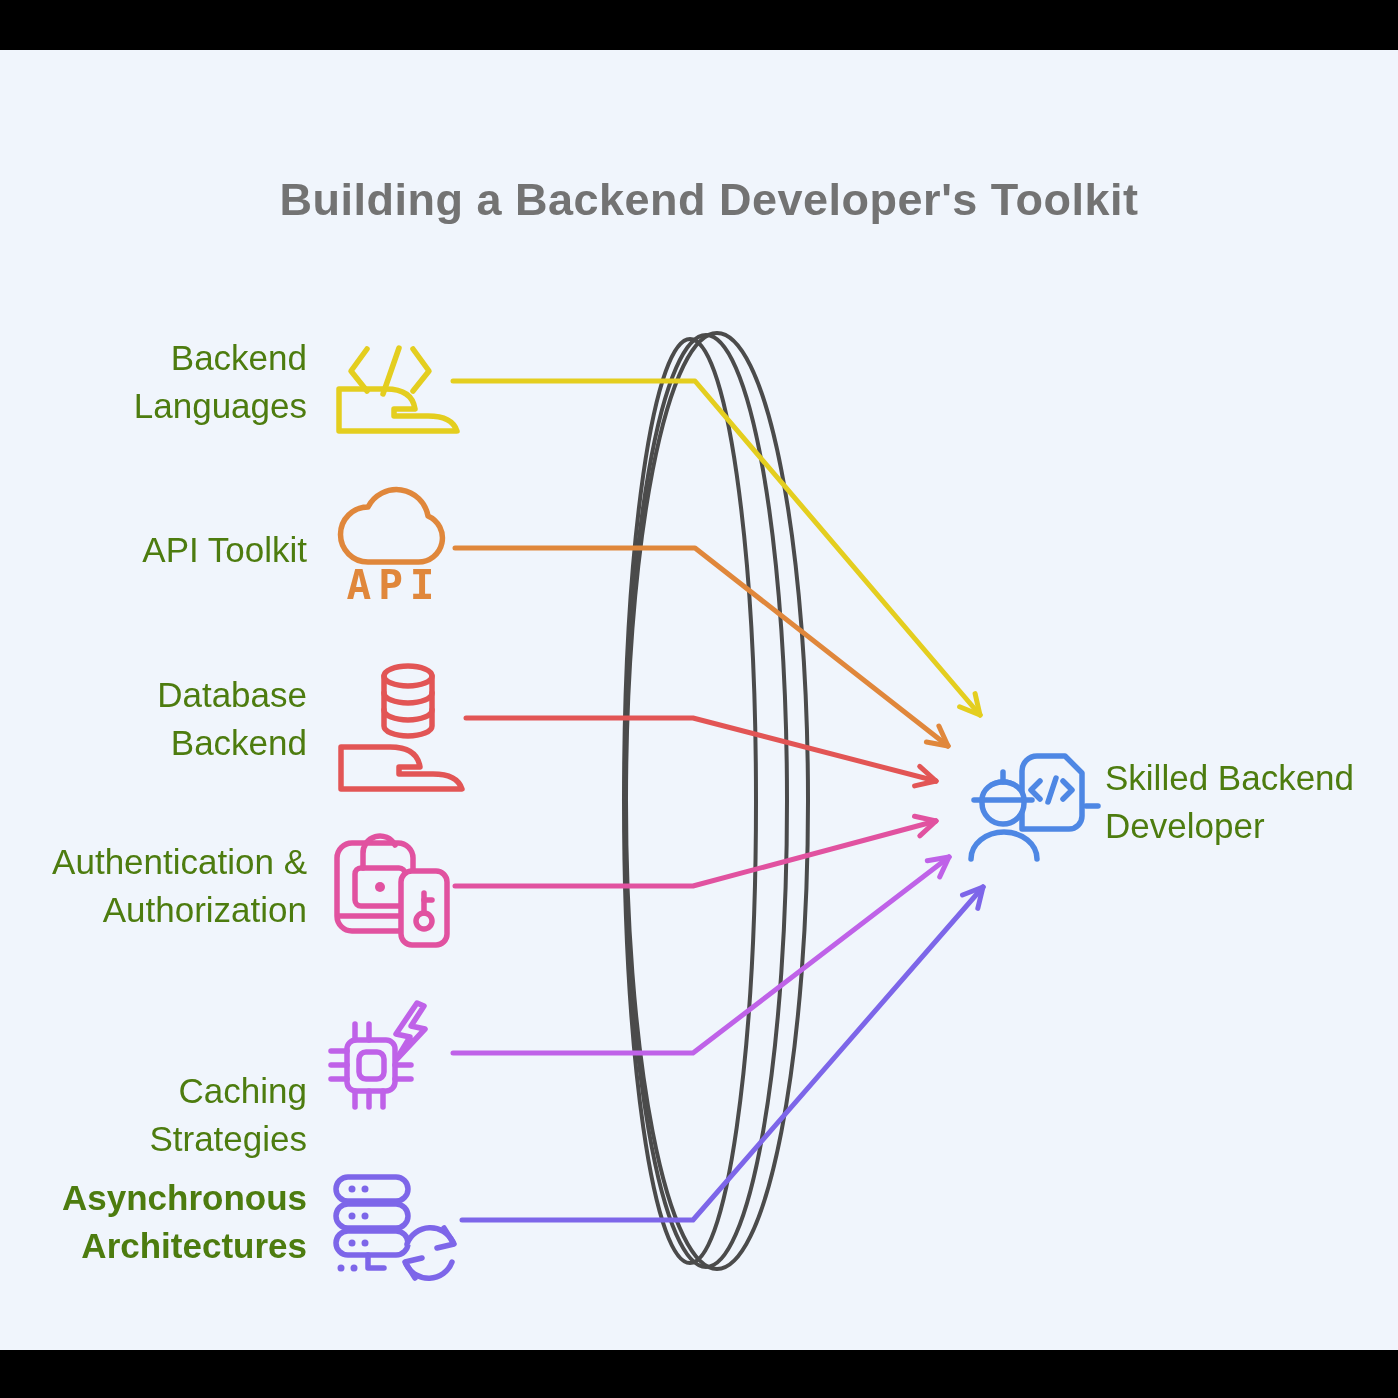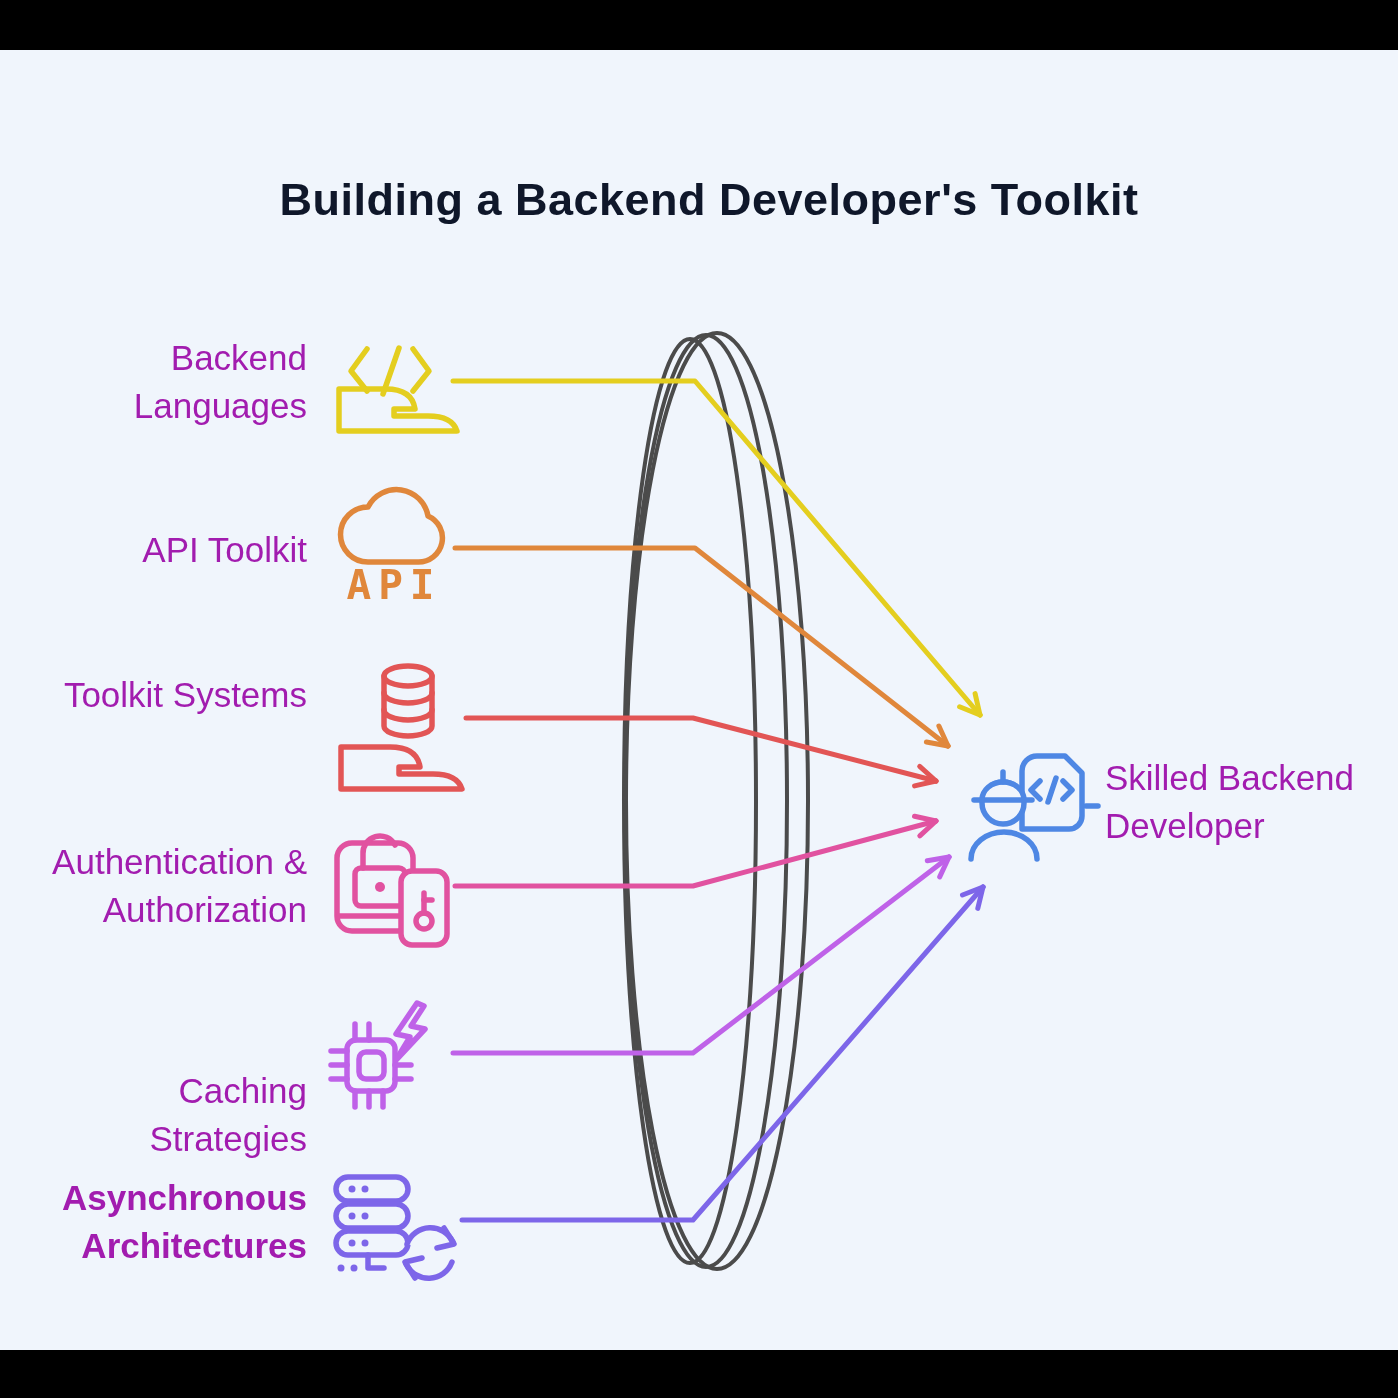--- a/index.html
+++ b/index.html
@@ -6,25 +6,25 @@
   body{
     width:1398px;height:1398px;position:relative;overflow:hidden;
     background:#f0f5fc;
     font-family:"Liberation Sans", sans-serif;
   }
   .bar{position:absolute;left:0;width:1398px;background:#000;}
   #bar-top{top:0;height:50px;}
   #bar-bottom{top:1350px;height:48px;}
   .title{
     position:absolute;left:20px;top:174px;width:1378px;
-    text-align:center;font-size:45px;font-weight:700;color:#0f172a;
+    text-align:center;font-size:45px;font-weight:700;color:#737373;
     letter-spacing:0.5px;
   }
   .label{
-    position:absolute;font-size:35px;line-height:48px;color:#a21caf;
+    position:absolute;font-size:35px;line-height:48px;color:#4d7c0f;
   }
   .label.right{text-align:right;right:1091px;}
   #lbl-0{top:334px;width:280px;}
   #lbl-1{top:526px;width:280px;}
   #lbl-2{top:671px;width:280px;}
   #lbl-3{top:838px;width:335px;}
   #lbl-4{top:1067px;width:280px;}
   #lbl-5{top:1174px;width:300px;font-weight:bold;}
   #lbl-result{left:1105px;top:754px;width:335px;text-align:left;}
   svg#diagram{position:absolute;left:0;top:0;}
@@ -158,17 +158,17 @@
     <circle cx="1003" cy="803" r="21" fill="#f0f5fc"></circle>
     <path d="M982,800 a21,18 0 0 1 42,0" fill="#f0f5fc"></path>
     <line x1="974" y1="800" x2="1032" y2="800"></line>
     <line x1="1003" y1="772" x2="1003" y2="782"></line>
     <path d="M971,859 a33,27 0 0 1 66,0"></path>
   </g>
 </svg>
 
 <div class="label right" id="lbl-0">Backend Languages</div>
 <div class="label right" id="lbl-1">API Toolkit</div>
-<div class="label right" id="lbl-2">Toolkit Systems</div>
+<div class="label right" id="lbl-2">Database Backend</div>
 <div class="label right" id="lbl-3">Authentication &amp; Authorization</div>
 <div class="label right" id="lbl-4">Caching Strategies</div>
 <div class="label right" id="lbl-5">Asynchronous Architectures</div>
 <div class="label" id="lbl-result">Skilled Backend Developer</div>
 
 </body></html>

